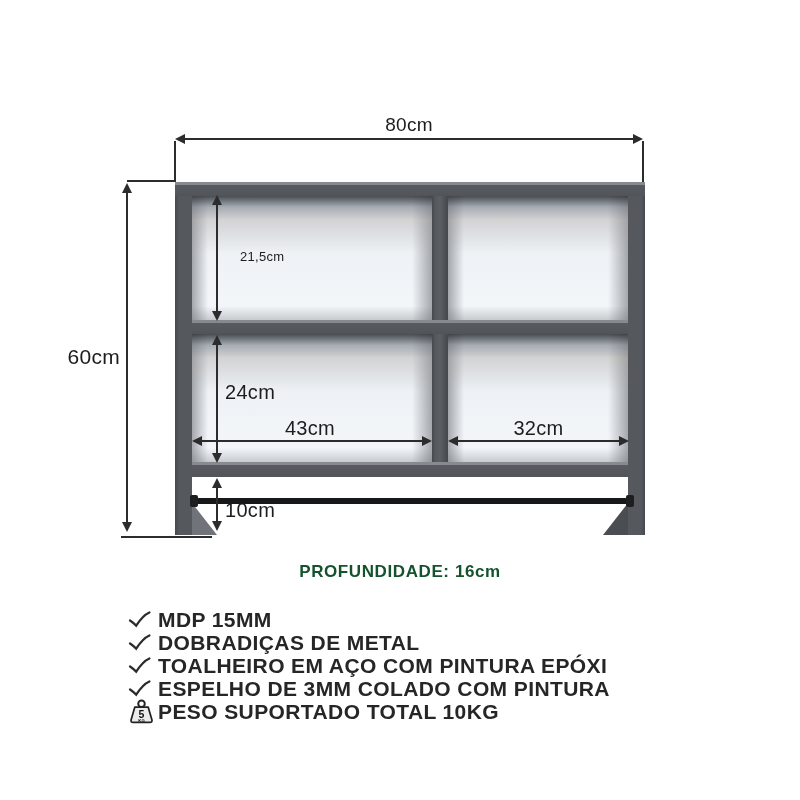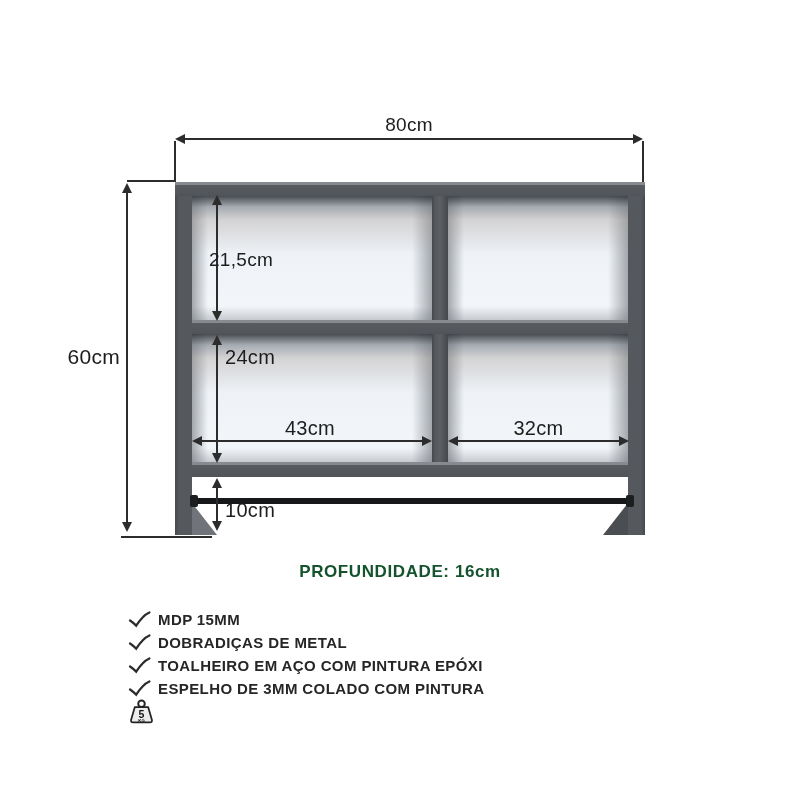--- a/index.html
+++ b/index.html
@@ -37,21 +37,21 @@
       linear-gradient(180deg,#dde2e8 0%,#eef2f6 45%,#f4f7fa 100%);}
   .rod{position:absolute;background:#17181a;border-radius:3px;}
   .rod-mount{position:absolute;background:#1d1e20;border-radius:2px;}
   
   .depth-note{position:absolute;left:0;top:562px;width:800px;text-align:center;
     font-size:17px;font-weight:600;letter-spacing:.6px;color:#14532d;}
   
   .features{position:absolute;left:128px;top:608px;display:flex;flex-direction:column;}
   .feature-row{display:flex;align-items:center;height:23px;}
   .feature-icon{width:30px;display:flex;justify-content:flex-start;align-items:center;flex:0 0 30px;}
-  .feature-label{font-size:15px;color:#262626;letter-spacing:.4px;font-weight:600;white-space:nowrap;}
+  .feature-label{font-size:21px;color:#262626;letter-spacing:.4px;font-weight:600;white-space:nowrap;}
 </style>
 </head>
 <body>
 
 <div class="canvas">
 
   <div class="ext" style="left:174px;top:141px;width:2px;height:41px;"></div>
   <div class="ext" style="left:642px;top:141px;width:2px;height:41px;"></div>
   <div class="dim-h" style="left:177px;top:138px;width:464px;"></div>
   <div class="dim-label centered" style="left:177px;top:114px;width:464px;font-size:19px;">80cm</div>
@@ -76,24 +76,24 @@
     <div class="divider" style="left:257px;top:14px;width:16px;height:266px;"></div>
     <div class="board" style="left:17px;top:138px;width:436px;height:14px;"></div>
     <div class="board" style="left:17px;top:280px;width:436px;height:15px;"></div>
 
     <div class="rod" style="left:16px;top:316px;width:442px;height:6px;"></div>
     <div class="rod-mount" style="left:15px;top:313px;width:8px;height:12px;"></div>
     <div class="rod-mount" style="left:451px;top:313px;width:8px;height:12px;"></div>
   </div>
 
   <div class="dim-v" style="left:216px;top:197px;height:122px;"></div>
-  <div class="dim-label" style="left:209px;top:249px;font-size:19px;">21,5cm</div>
+  <div class="dim-label" style="left:240px;top:249px;font-size:13px;">21,5cm</div>
 
   <div class="dim-v" style="left:216px;top:337px;height:124px;"></div>
-  <div class="dim-label" style="left:225px;top:346px;">24cm</div>
+  <div class="dim-label" style="left:225px;top:381px;">24cm</div>
 
   <div class="dim-h" style="left:194px;top:440px;width:236px;"></div>
   <div class="dim-label centered" style="left:192px;top:417px;width:236px;">43cm</div>
   <div class="dim-h" style="left:450px;top:440px;width:177px;"></div>
   <div class="dim-label centered" style="left:450px;top:417px;width:177px;">32cm</div>
 
   <div class="dim-v" style="left:216px;top:480px;height:49px;"></div>
   <div class="dim-label" style="left:225px;top:499px;">10cm</div>
 
   <div class="depth-note">PROFUNDIDADE: 16cm</div>
@@ -138,16 +138,17 @@
 
     <div class="feature-row">
       <span class="feature-icon">
         <svg width="27" height="25" viewBox="0 0 27 26">
           <circle cx="13.5" cy="5" r="3.4" fill="none" stroke="#222" stroke-width="2"></circle>
           <path d="M6.5 8.5 L20.5 8.5 L24.3 21.5 Q25 24.3 22.2 24.3 L4.8 24.3 Q2 24.3 2.7 21.5 Z" fill="#ececec" stroke="#222" stroke-width="1.8" stroke-linejoin="round"></path>
           <text x="13.5" y="19.5" text-anchor="middle" font-family="Liberation Sans, sans-serif" font-size="11" font-weight="bold" fill="#111">5</text>
           <text x="13.5" y="23.6" text-anchor="middle" font-family="Liberation Sans, sans-serif" font-size="4.4" font-weight="bold" fill="#111">KG</text>
         </svg>
       </span>
+      <span class="feature-label">PESO SUPORTADO TOTAL 10KG</span>
     </div>
 
   </div>
 </div>
 
 </body></html>

